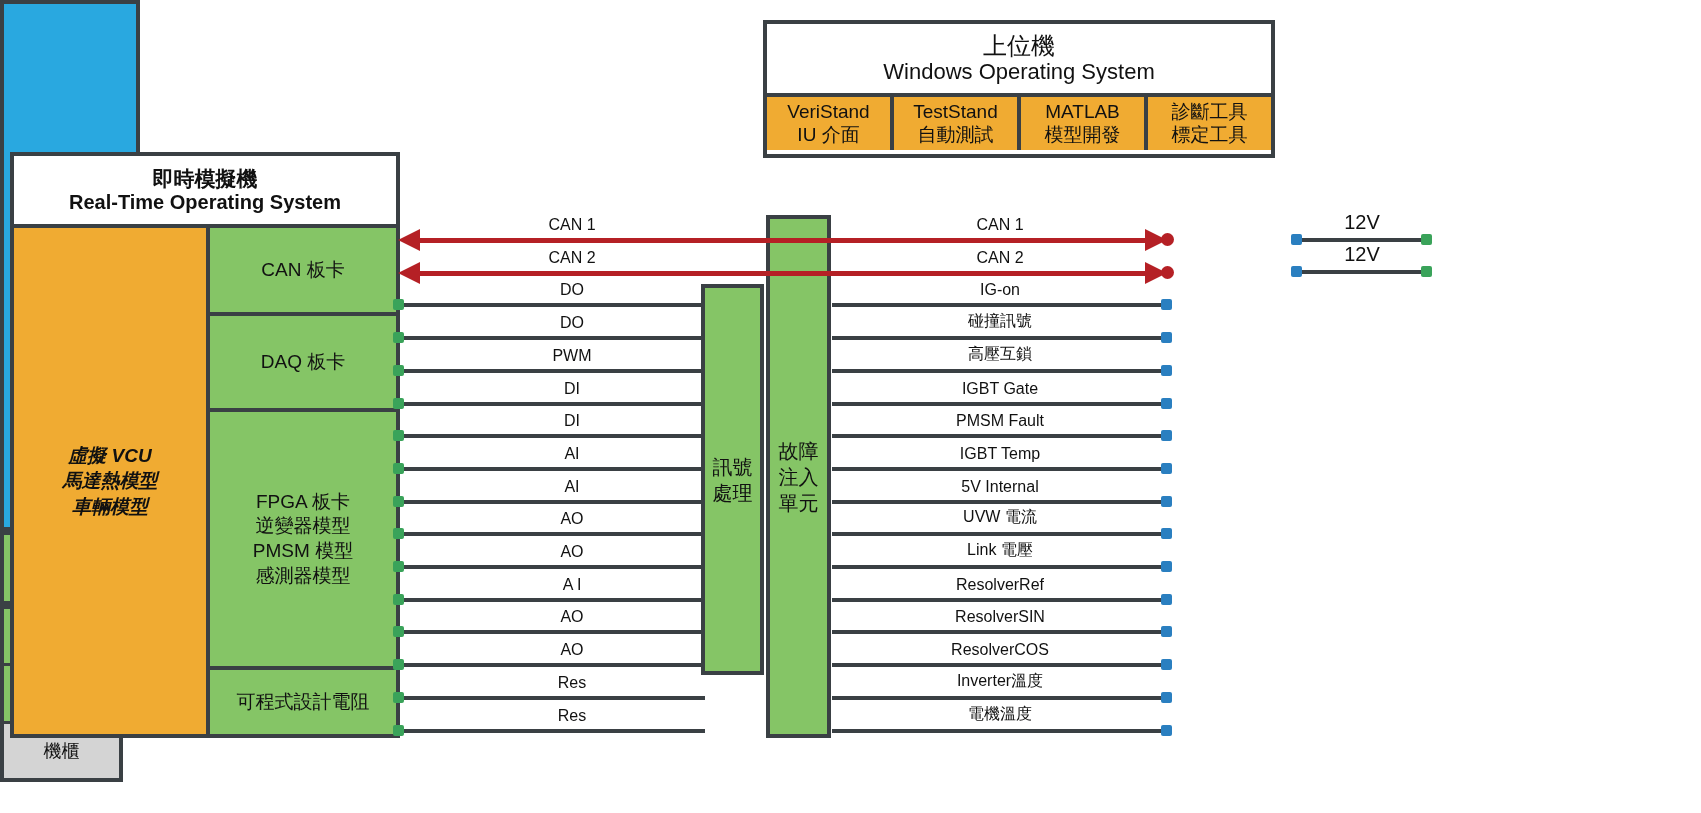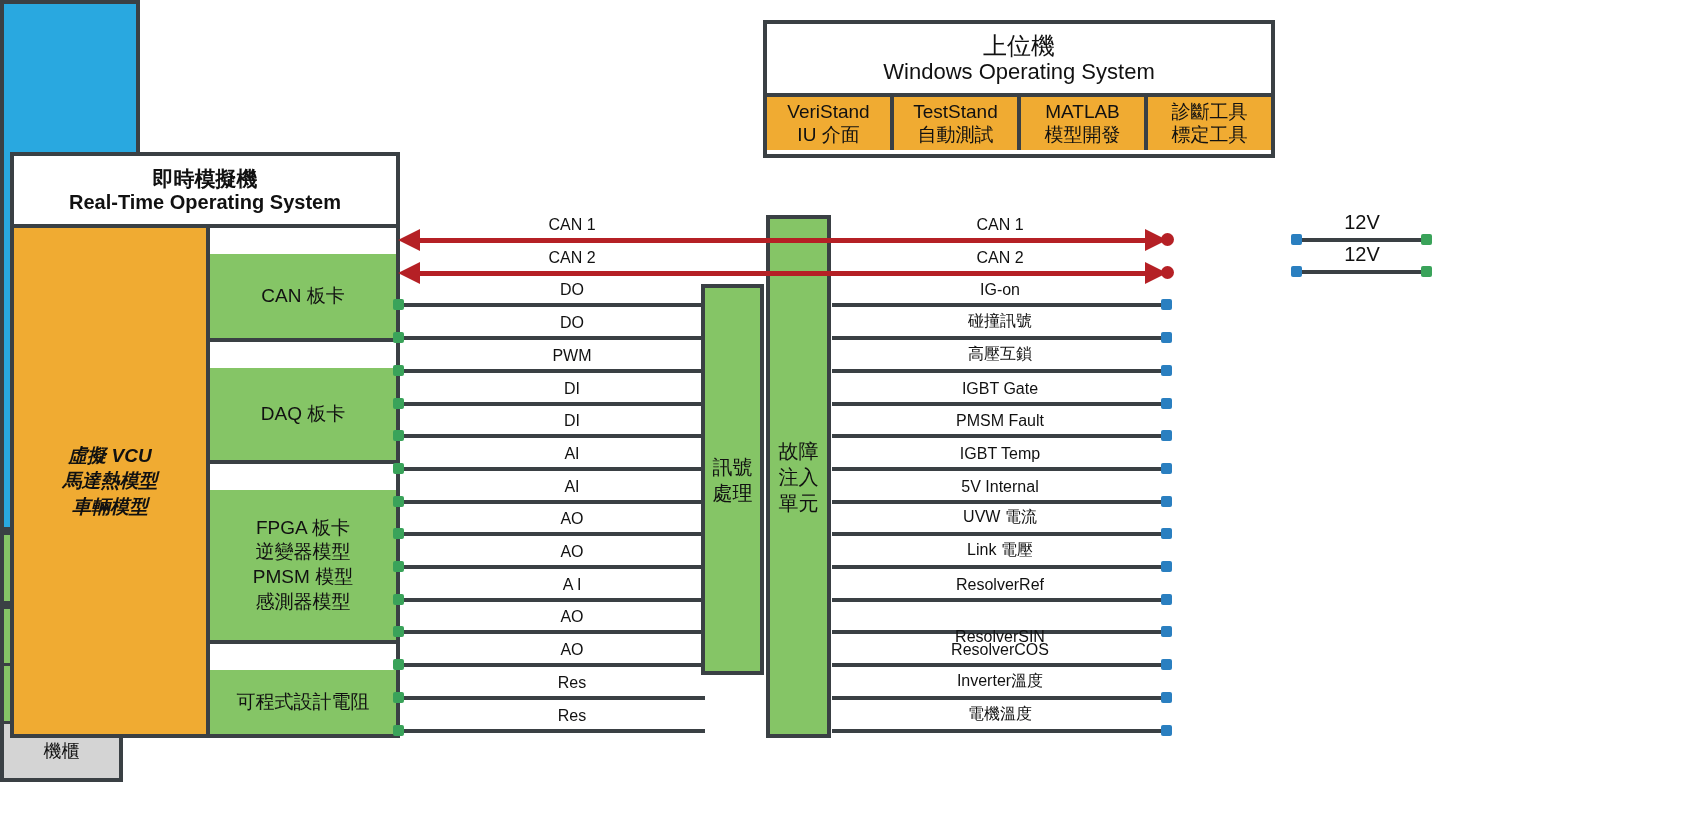--- a/index.html
+++ b/index.html
@@ -33,21 +33,21 @@
   #rts-title .l1{font-size:21px;}
   #rts-title .l2{font-size:20px;}
   #rts-body{position:absolute;left:0;top:68px;right:0;bottom:0;display:flex;}
   #models{width:196px;background:#f0ab32;border-top:4px solid #3a4044;border-right:4px solid #3a4044;
     box-sizing:border-box;display:flex;flex-direction:column;align-items:center;justify-content:center;
     font-size:19px;line-height:1.32;font-style:italic;font-weight:bold;}
   #models .grp2{margin-top:26px;}
   #cards{flex:1;display:flex;flex-direction:column;border-top:4px solid #3a4044;box-sizing:border-box;}
   .card{background:#85c566;border-bottom:4px solid #3a4044;box-sizing:border-box;
         display:flex;flex-direction:column;align-items:center;justify-content:center;
-        font-size:19px;line-height:1.3;margin-top:26px;}
+        font-size:19px;line-height:1.3;}
   .card:last-child{border-bottom:none;}
   #card-can{height:88px;}
   #card-daq{height:96px;}
   #card-fpga{flex:1;}
   #card-res{height:64px;}
 
   
   .vblock{position:absolute;background:#85c566;border:4px solid #3a4044;box-sizing:border-box;
     display:flex;flex-direction:column;align-items:center;justify-content:center;
     font-size:20px;line-height:1.3;}
@@ -248,21 +248,21 @@
       <div class="term" style="left: 393px; top: 594px;"></div>
       <div class="sigline" style="left: 832px; top: 598px; width: 335px;"></div>
       <div class="term bluesq" style="left: 1161px; top: 594px;"></div>
       <div class="siglabel" style="left: 572px; top: 594px;">A I</div>
       <div class="siglabel" style="left: 1000px; top: 594px;">ResolverRef</div>
       <div class="sigline" style="left: 398px; top: 630px; width: 307px;"></div>
       <div class="term" style="left: 393px; top: 626px;"></div>
       <div class="sigline" style="left: 832px; top: 630px; width: 335px;"></div>
       <div class="term bluesq" style="left: 1161px; top: 626px;"></div>
       <div class="siglabel" style="left: 572px; top: 626px;">AO</div>
-      <div class="siglabel" style="left: 1000px; top: 626px; margin-top: 20px;">ResolverSIN</div>
+      <div class="siglabel" style="left: 1000px; top: 626px;">ResolverSIN</div>
       <div class="sigline" style="left: 398px; top: 663px; width: 307px;"></div>
       <div class="term" style="left: 393px; top: 659px;"></div>
       <div class="sigline" style="left: 832px; top: 663px; width: 335px;"></div>
       <div class="term bluesq" style="left: 1161px; top: 659px;"></div>
       <div class="siglabel" style="left: 572px; top: 659px;">AO</div>
       <div class="siglabel" style="left: 1000px; top: 659px;">ResolverCOS</div>
       <div class="sigline" style="left: 398px; top: 696px; width: 307px;"></div>
       <div class="term" style="left: 393px; top: 692px;"></div>
       <div class="sigline" style="left: 832px; top: 696px; width: 335px;"></div>
       <div class="term bluesq" style="left: 1161px; top: 692px;"></div>

